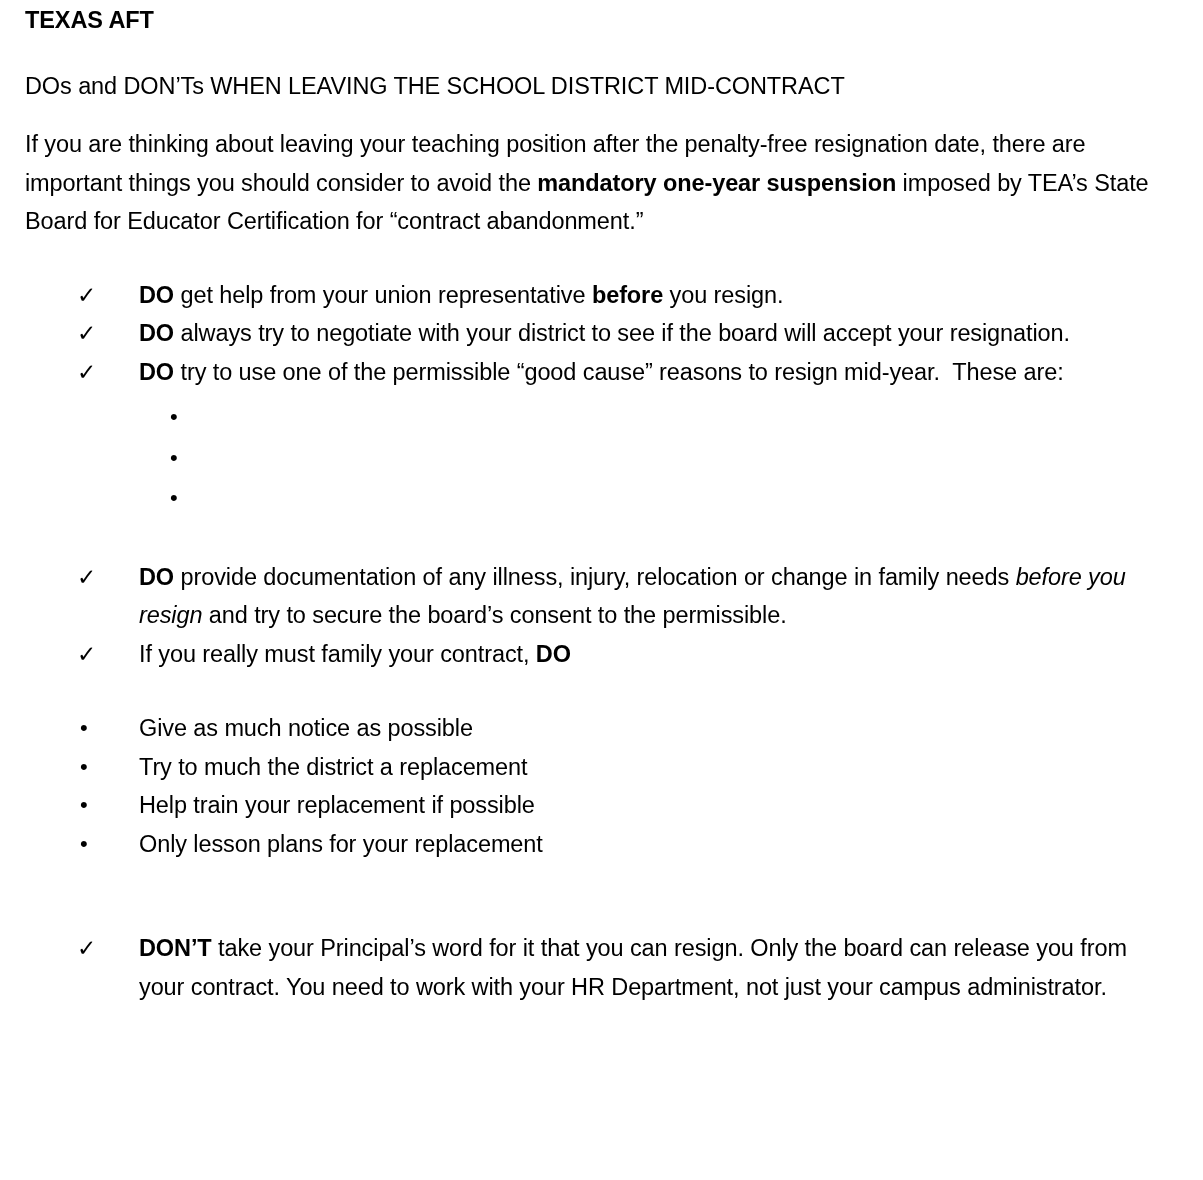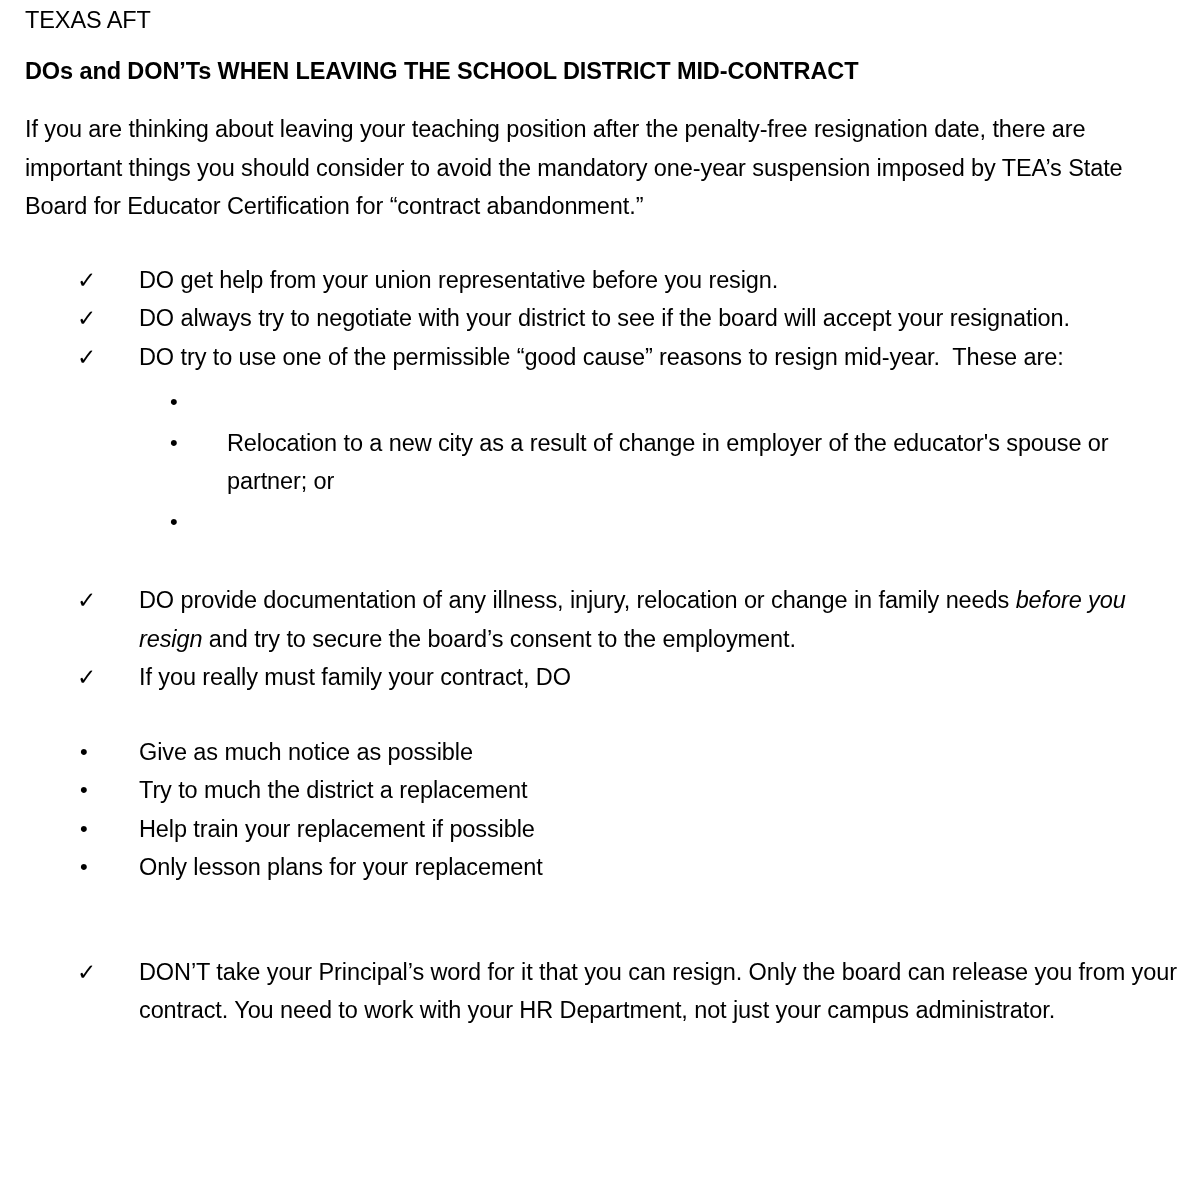--- a/index.html
+++ b/index.html
@@ -13,32 +13,32 @@
     font-size: 23.5px;
     line-height: 38.5px;
     letter-spacing: -0.1px;
   }
   .page {
     width: 100%;
     height: 100%;
     padding: 1px 25px 0 25px;
   }
   .doc-title {
-    font-weight: normal;
-    margin-bottom: 12px;
+    font-weight: bold;
+    margin-bottom: 27px;
   }
   .doc-heading {
-    font-weight: bold;
+    font-weight: normal;
     margin-bottom: 20px;
   }
   .intro {
     margin-bottom: 35px;
   }
   .runs { white-space: pre-wrap; }
-  .runs .b { font-weight: normal; }
+  .runs .b { font-weight: bold; }
   .runs .i { font-style: italic; }
 
   .list-item {
     display: flex;
     align-items: flex-start;
   }
   .list-item .marker {
     flex: 0 0 45px;
     margin-left: 52px;
     white-space: nowrap;
@@ -100,31 +100,30 @@
       <span class="content runs"><span class="b">DO</span><span> try to use one of the permissible “good cause” reasons to resign mid-year.  These are:</span></span>
     </div>
   </div>
 
   <div class="inner-list">
     <div class="list-item">
       <span class="marker bullet-marker">•</span>
     </div>
     <div class="list-item">
       <span class="marker bullet-marker">•</span>
-      <span class="content runs"><span>Relocation to a new city as a result of change in employer of the educator's spouse or partner; or</span></span>
     </div>
     <div class="list-item">
       <span class="marker bullet-marker">•</span>
     </div>
   </div>
 
   <div class="check-list check-list-2">
     <div class="list-item">
       <span class="marker check-marker">✓</span>
-      <span class="content runs"><span class="b">DO</span><span> provide documentation of any illness, injury, relocation or change in family needs </span><span class="i">before you resign</span><span> and try to secure the board’s consent to the employment.</span></span>
+      <span class="content runs"><span class="b">DO</span><span> provide documentation of any illness, injury, relocation or change in family needs </span><span class="i">before you resign</span><span> and try to secure the board’s consent to the permissible.</span></span>
     </div>
     <div class="list-item">
       <span class="marker check-marker">✓</span>
       <span class="content runs"><span>If you really must family your contract, </span><span class="b">DO</span></span>
     </div>
   </div>
 
   <div class="action-list">
     <div class="list-item">
       <span class="marker bullet-marker">•</span>

